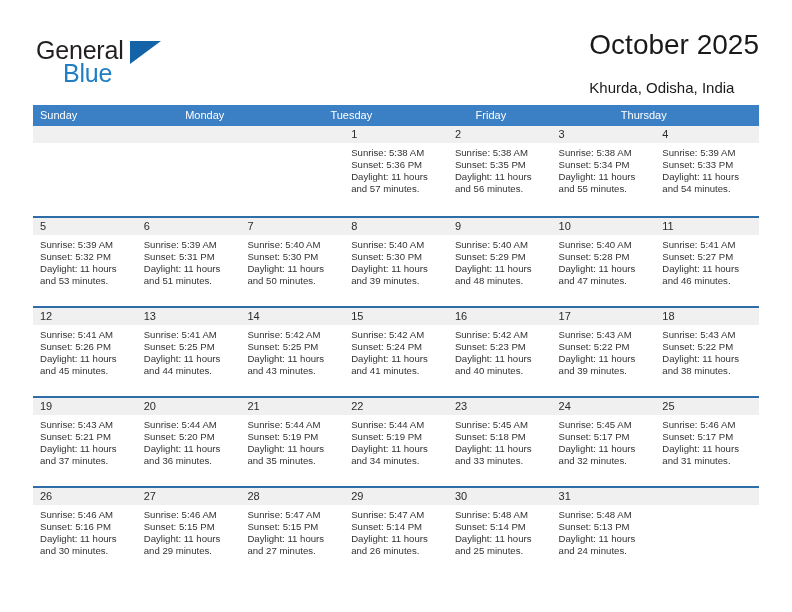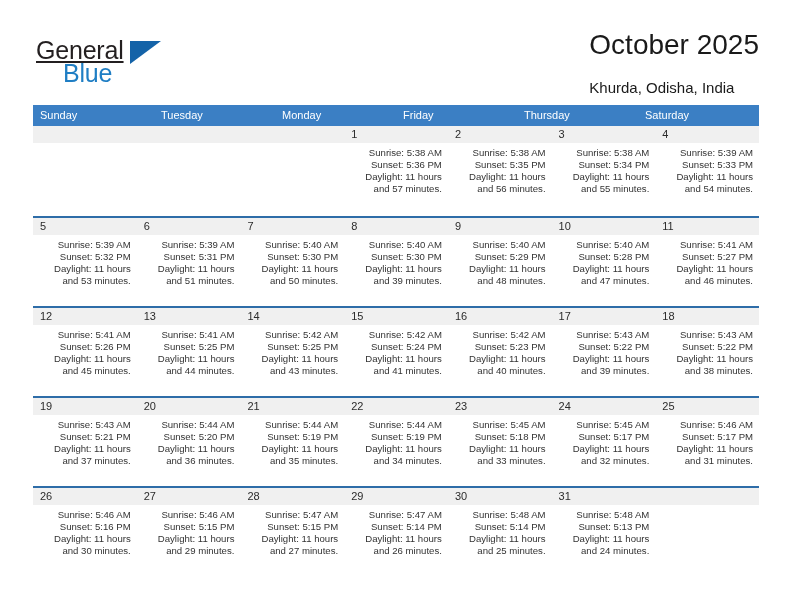--- a/index.html
+++ b/index.html
@@ -37,21 +37,20 @@
     height: 62px;
   }
   .brand-general {
     position: absolute;
     left: 3px;
     top: 6px;
     font-size: 25px;
     letter-spacing: -0.2px;
     color: #231f20;
     font-family: "Liberation Sans", sans-serif;
-    text-decoration: underline;
   }
   .brand-blue {
     position: absolute;
     left: 30px;
     top: 29px;
     font-size: 25px;
     letter-spacing: -0.2px;
     color: #1f7ec4;
     font-family: Liberation Sans, sans-serif;
   }
@@ -133,21 +132,20 @@
     box-sizing: border-box;
   }
   .day-cell.empty .day-number-strip {
     background: #f0f0f0;
   }
   .day-detail {
     padding: 4px 6px 0 7px;
     font-size: 9.6px;
     line-height: 12.1px;
     color: #333333;
-    text-align: right;
   }
   .day-detail div {
     white-space: nowrap;
   }
 </style>
 </head>
 <body>
 
 <div class="page">
 
@@ -162,25 +160,24 @@
     <div class="title-block">
       <div class="cal-title">October 2025</div>
       <div class="cal-subtitle">Khurda, Odisha, India</div>
     </div>
 
   </div>
 
   <div class="calendar">
     <div class="weekday-row" id="weekday-row">
         <div class="weekday">Sunday</div>
+        <div class="weekday">Monday</div>
         <div class="weekday">Tuesday</div>
-        <div class="weekday">Monday</div>
         <div class="weekday">Friday</div>
         <div class="weekday">Thursday</div>
-        <div class="weekday">Saturday</div>
       </div>
     <div id="weeks-container">
         <div class="week-row first">
           <div class="day-cell empty">
             <div class="day-number-strip"></div>
           </div>
           <div class="day-cell empty">
             <div class="day-number-strip"></div>
           </div>
           <div class="day-cell empty">

